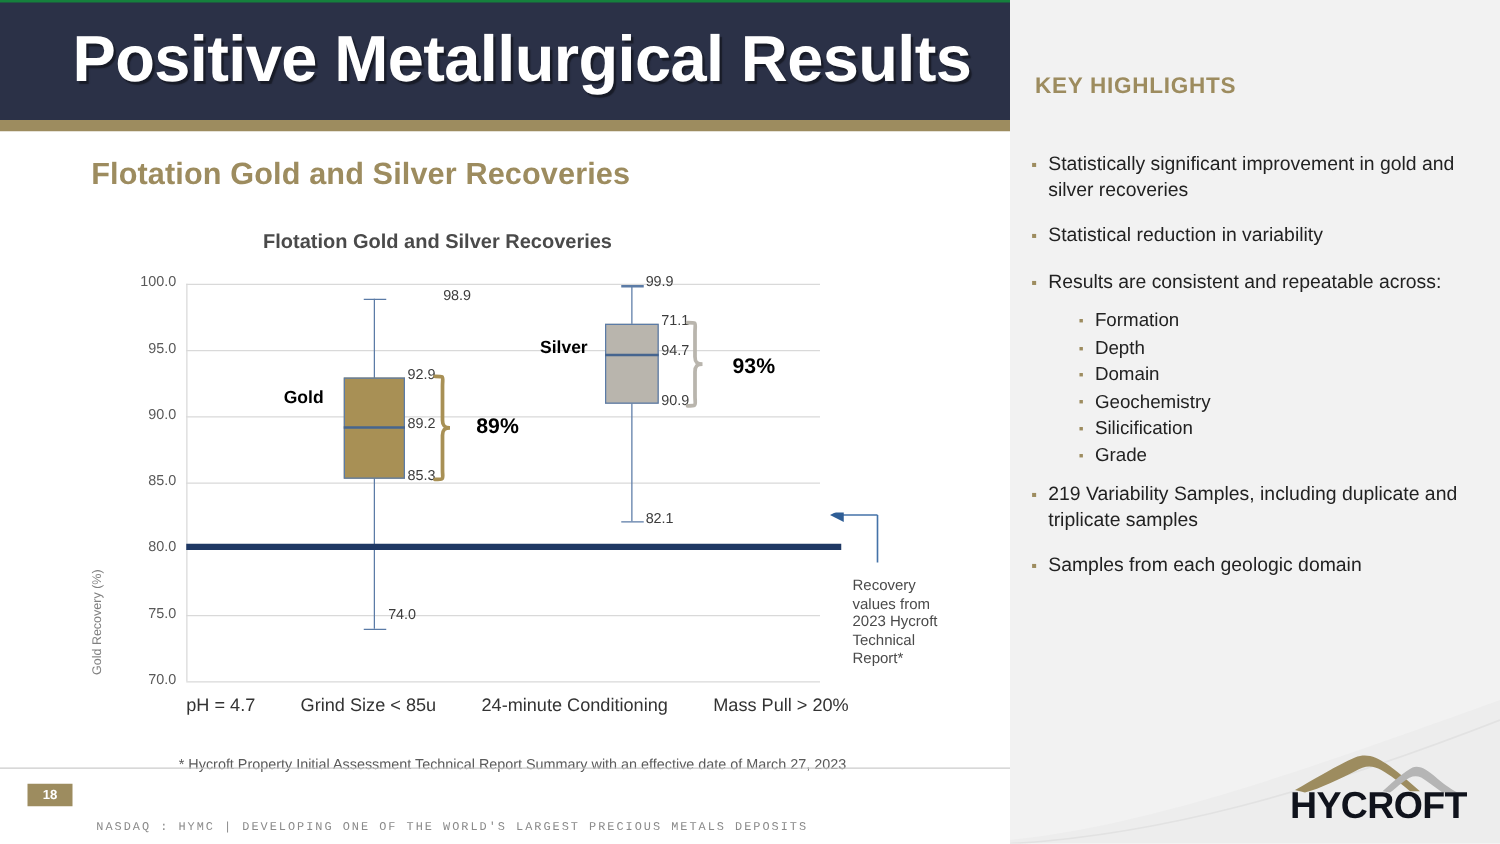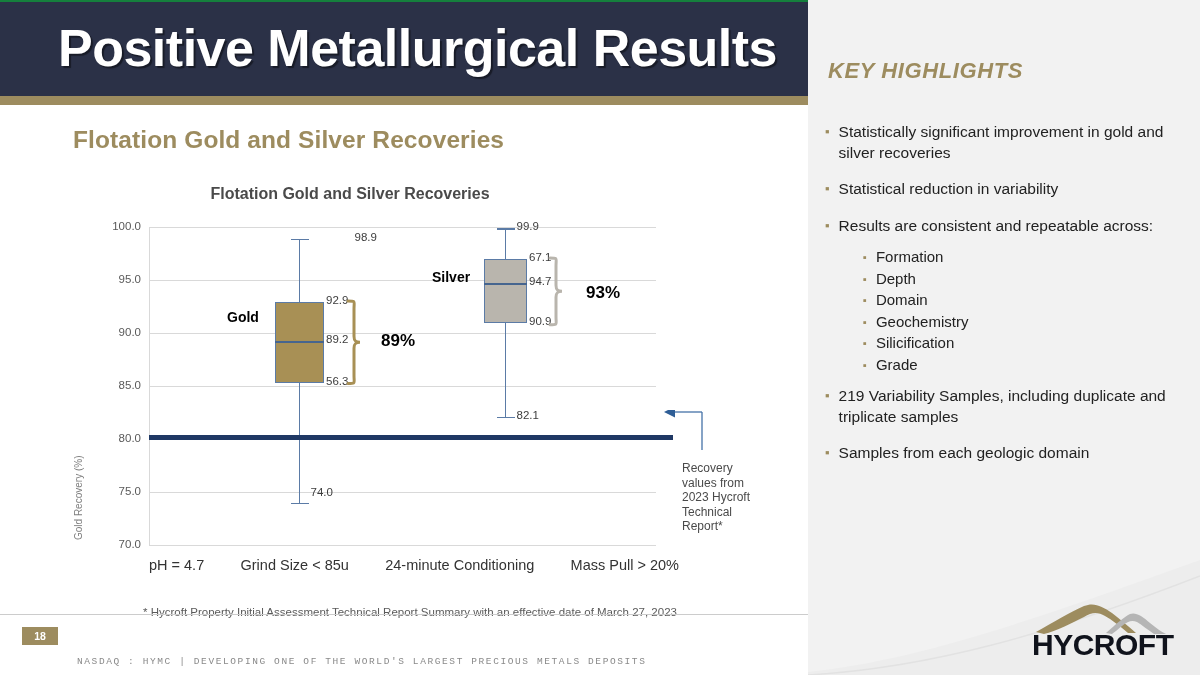--- a/index.html
+++ b/index.html
@@ -37,23 +37,22 @@
   }
 
   
   #sidebar {
     position: absolute; left: 808px; top: 0;
     width: 392px; height: 675px;
     background: #f2f2f2;
   }
   #sidebar-heading {
     position: absolute; left: 20px; top: 58px;
-    font-size: 22px; font-weight: bold; color: #9d8c5f;
+    font-size: 18px; font-weight: bold; color: #9d8c5f;
     letter-spacing: 0.6px;
-    font-style: italic;
   }
   #bullets {
     position: absolute; left: 17px; top: 122px;
     width: 360px;
   }
   .bullet {
     display: flex; align-items: flex-start;
     margin-bottom: 16px;
   }
   .bullet .marker {
@@ -202,34 +201,34 @@
         <div class="gridline" style="top: 265px;"></div>
         <div class="gridline" style="top: 318px;"></div>
         <div class="whisker-line" style="left: 149.75px; top: 11.66px; height: 263.94px;"></div>
         <div class="whisker-cap" style="left: 141.5px; top: 11.66px; width: 18px;"></div>
         <div class="whisker-cap" style="left: 141.5px; top: 275.6px; width: 18px;"></div>
         <div class="box" style="left: 126px; top: 75.26px; width: 49px; height: 80.56px; background: rgb(168, 144, 85);"></div>
         <div class="median-line" style="left: 126px; top: 114.48px; width: 49px;"></div>
         <div class="val-label" style="left: 161.5px; top: 3.66px; margin-left: 44px;">98.9</div>
         <div class="val-label" style="left: 177px; top: 67.26px;">92.9</div>
         <div class="val-label" style="left: 177px; top: 106.48px;">89.2</div>
-        <div class="val-label" style="left: 177px; top: 147.82px;">56.3</div>
+        <div class="val-label" style="left: 177px; top: 147.82px;">85.3</div>
         <div class="val-label" style="left: 161.5px; top: 259px;">74.0</div>
         <div class="series-name" style="left: 78px; top: 82px;">Gold</div>
         <svg class="brace" width="18" height="88.56000000000009" style="left: 196px; top: 71.26px;">
           <path d="M 3 3 C 11 3 9 3 9 11 L 9 38.280000000000044 C 9 43.280000000000044 11 44.280000000000044 15 44.280000000000044 C 11 44.280000000000044 9 45.280000000000044 9 50.280000000000044 L 9 77.56000000000009 C 9 85.56000000000009 11 85.56000000000009 3 85.56000000000009" stroke="#a89055" stroke-width="3" fill="none" stroke-linecap="round"></path>
         </svg>
         <div class="pct-label" style="left: 232px; top: 104px;">89%</div>
         <div class="whisker-line" style="left: 355.75px; top: 1.06px; height: 188.68px;"></div>
         <div class="whisker-cap" style="left: 347.5px; top: 1.06px; width: 18px;"></div>
         <div class="whisker-cap" style="left: 347.5px; top: 189.74px; width: 18px;"></div>
         <div class="box" style="left: 335px; top: 31.8px; width: 43px; height: 64.66px; background: rgb(185, 181, 173);"></div>
         <div class="median-line" style="left: 335px; top: 56.18px; width: 43px;"></div>
         <div class="val-label" style="left: 367.5px; top: -6.94px;">99.9</div>
-        <div class="val-label" style="left: 380px; top: 23.8px;">67.1</div>
+        <div class="val-label" style="left: 380px; top: 23.8px;">71.1</div>
         <div class="val-label" style="left: 380px; top: 48.18px;">94.7</div>
         <div class="val-label" style="left: 380px; top: 88.46px;">90.9</div>
         <div class="val-label" style="left: 367.5px; top: 181.74px;">82.1</div>
         <div class="series-name" style="left: 283px; top: 42px;">Silver</div>
         <svg class="brace" width="18" height="72.65999999999994" style="left: 398px; top: 27.8px;">
           <path d="M 3 3 C 11 3 9 3 9 11 L 9 30.32999999999997 C 9 35.32999999999997 11 36.32999999999997 15 36.32999999999997 C 11 36.32999999999997 9 37.32999999999997 9 42.32999999999997 L 9 61.65999999999994 C 9 69.65999999999994 11 69.65999999999994 3 69.65999999999994" stroke="#b9b5ad" stroke-width="3" fill="none" stroke-linecap="round"></path>
         </svg>
         <div class="pct-label" style="left: 437px; top: 56px;">93%</div>
       </div>
 

